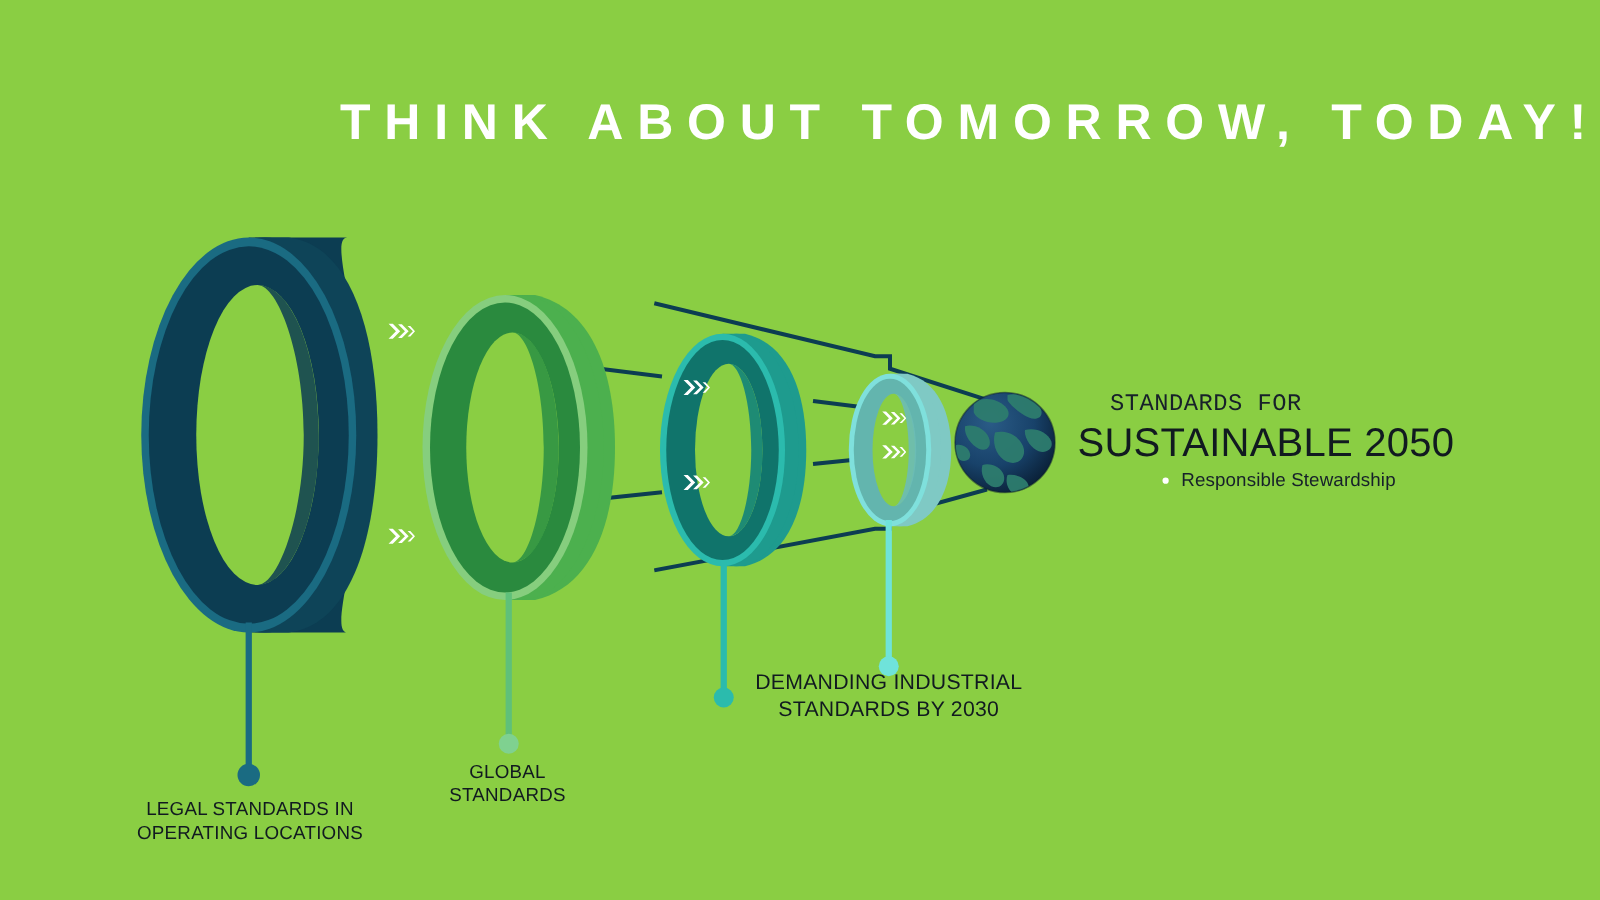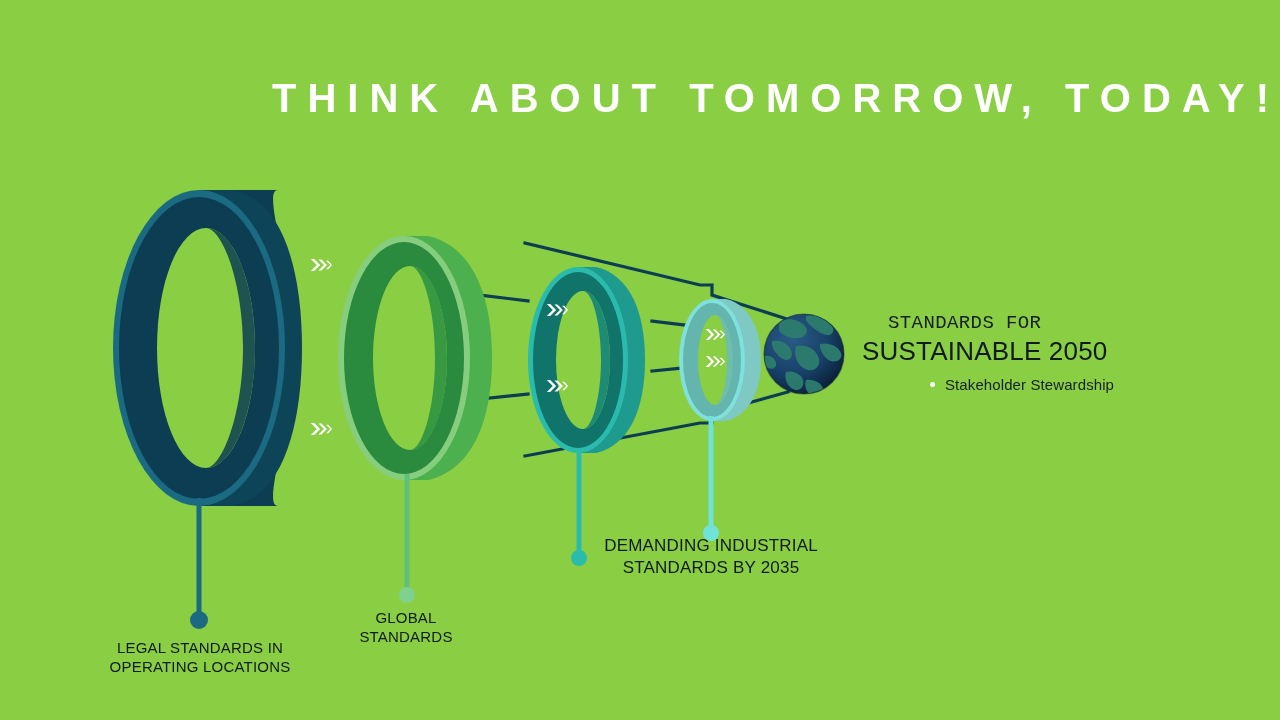--- a/index.html
+++ b/index.html
@@ -30,21 +30,21 @@
 
   
   .rt { position:absolute; }
   .rt-sub {
     left:888px; top:312px;
     font-size:19px; color:#17202a; letter-spacing:.4px;
     font-family:Liberation Mono, monospace;
   }
   .rt-title {
     left:862px; top:336px;
-    font-size:26px; color:#111a20; letter-spacing:.2px;
+    font-size:32px; color:#111a20; letter-spacing:.2px;
     font-family:"Liberation Sans", sans-serif;
   }
   .bullets { position:absolute; left:930px; top:376px; list-style:none; }
   .bullets li {
     font-size:15px; color:#16202a;
     margin-bottom:8px;
     position:relative;
     padding-left:15px;
     letter-spacing:.1px;
     font-family:"Liberation Sans", sans-serif;
@@ -201,33 +201,33 @@
       <circle cx="711" cy="533" r="8" fill="#6FE3DA"></circle>
     </g>
   </svg>
 
   <div class="rt rt-sub">STANDARDS FOR</div>
   <div class="rt rt-title">SUSTAINABLE 2050</div>
 
   <ul class="bullets">
     <li>
       <span class="bdot"></span>
-      <span>Stakeholder Stewardship</span>
+      <span>Responsible Stewardship</span>
     </li>
   </ul>
 
   <div class="lbl lbl-global">
     <div>GLOBAL</div>
     <div>STANDARDS</div>
   </div>
 
   <div class="lbl lbl-legal">
     <div>LEGAL STANDARDS IN</div>
     <div>OPERATING LOCATIONS</div>
   </div>
 
 
   <div class="lbl lbl-demanding">
     <div>DEMANDING INDUSTRIAL</div>
-    <div>STANDARDS BY 2035</div>
+    <div>STANDARDS BY 2030</div>
   </div>
 
 </div>
 
 </body></html>

